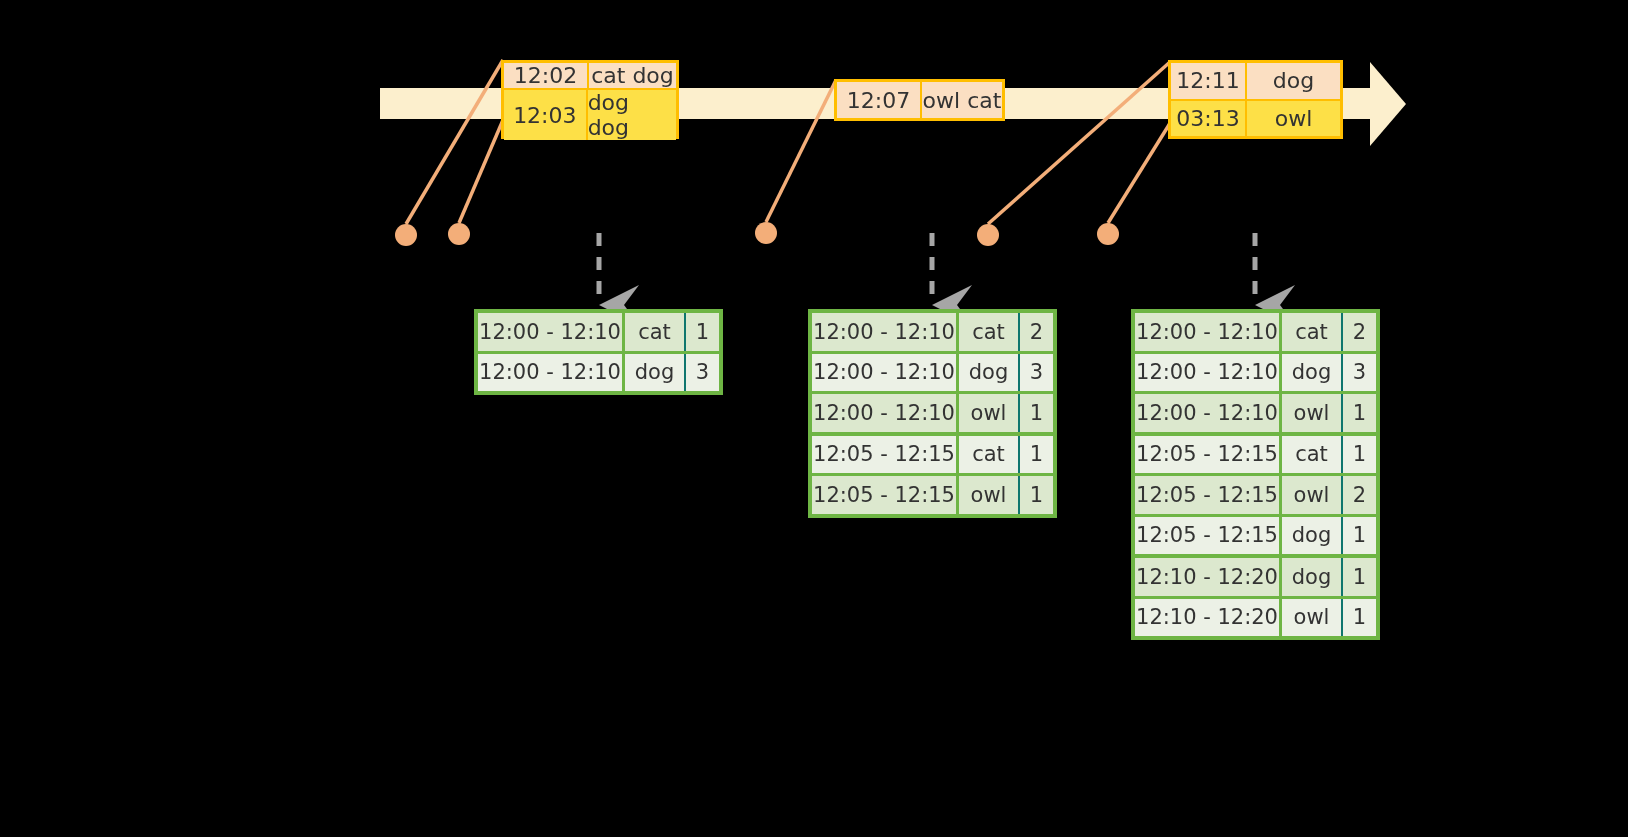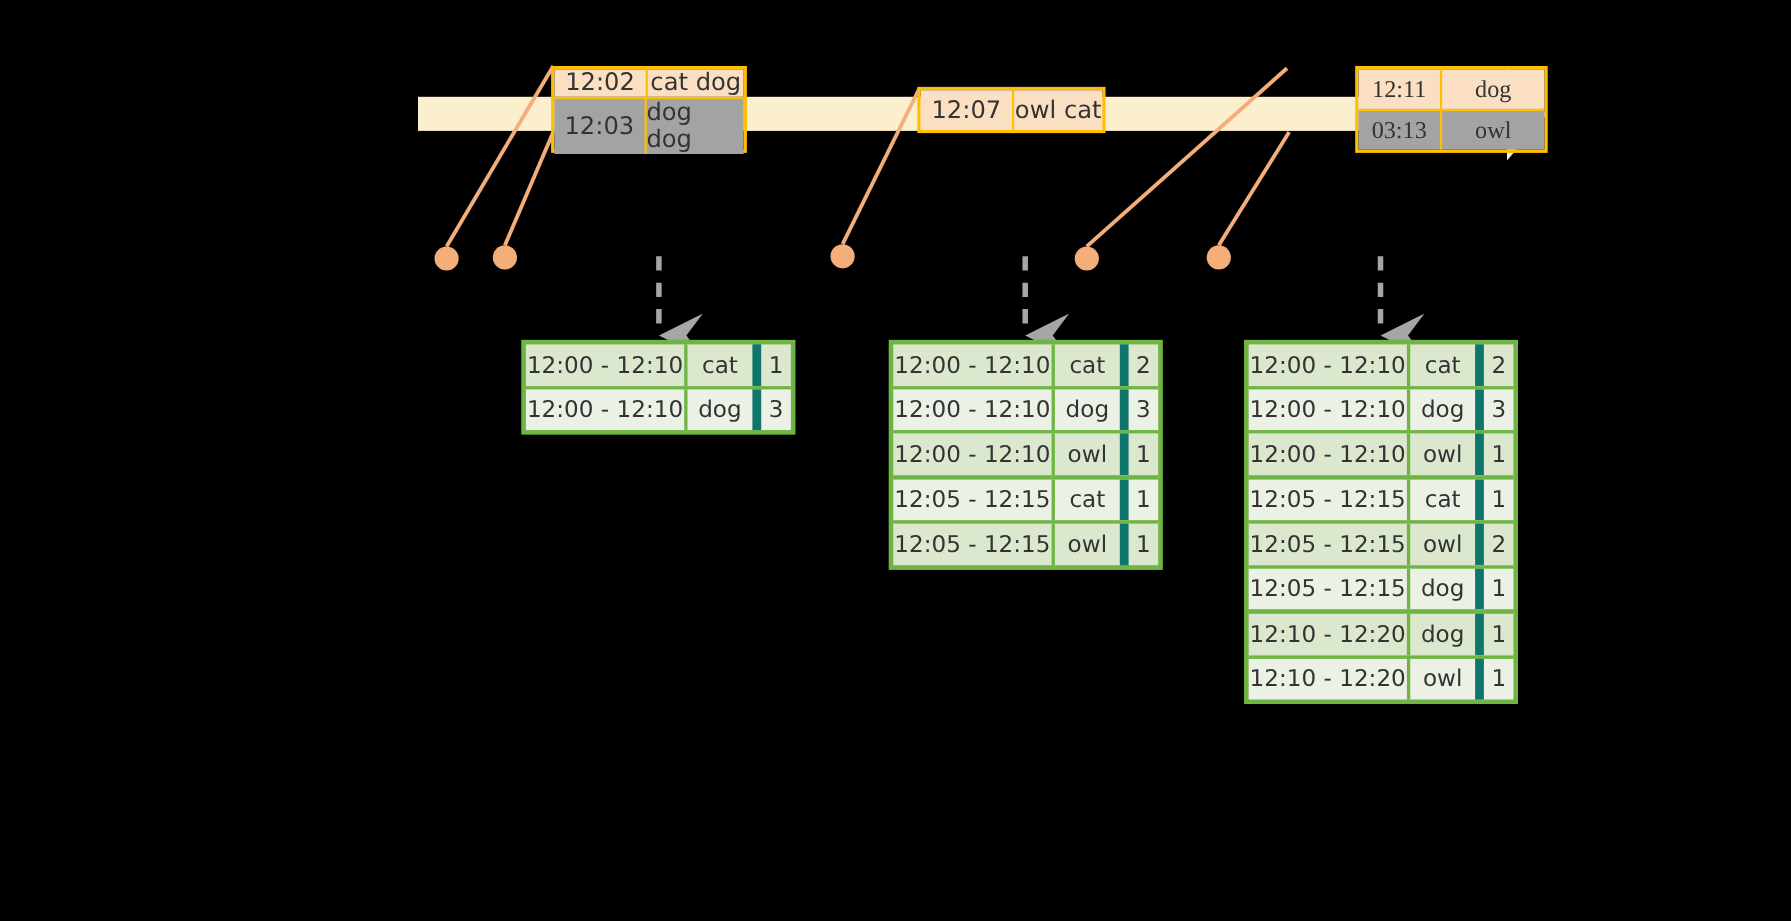--- a/index.html
+++ b/index.html
@@ -24,62 +24,62 @@
   }
 
   
   .evt-box{
     position:absolute;border:3px solid #FFBE00;box-sizing:border-box;
     display:flex;flex-direction:column;
   }
   .evt-row{display:flex;flex:1 1 0;}
   .evt-row + .evt-row{border-top:2px solid #FFBE00;}
   .evt-row.shade{background:#FBDFC2;}
-  .evt-row.plain{background:#a3a3a3;}
+  .evt-row.plain{background:#fde047;}
   .evt-time{
     display:flex;align-items:center;justify-content:center;
     border-right:2px solid #FFBE00;
     color:#333;font-size:22px;
   }
   .evt-val{
     display:flex;align-items:center;justify-content:center;
     color:#333;font-size:22px;flex:1 1 auto;
   }
 
   #evt-a{left:501px;top:60px;width:178px;height:79px;}
   #evt-a .evt-time{width:83px;}
   #evt-b{left:834px;top:79px;width:171px;height:42px;justify-content:center;}
   #evt-b .evt-time{width:83px;}
-  #evt-c{left:1232px;top:60px;width:175px;height:79px;font-family:Liberation Serif, serif;}
+  #evt-c{left:1168px;top:60px;width:175px;height:79px;}
   #evt-c .evt-time{width:74px;}
 
   
   .dot{
     position:absolute;width:22px;height:22px;border-radius:50%;
     background:#F3AE79;
   }
 
   
   .res-table{
     position:absolute;border:4px solid #6EB544;box-sizing:border-box;
-    background:#4d7c0f;
+    background:#b91c1c;
     display:flex;flex-direction:column;
   }
   .res-row{display:flex;height:37.5px;}
   .res-row.sep{border-top:4px solid #6EB544;}
   .res-row.even{background:#DCE8CE;}
   .res-row.odd{background:#ECF1E6;}
   .res-win{
     display:flex;align-items:center;justify-content:center;
     border-right:3px solid #6EB544;color:#333;font-size:21px;
     white-space:nowrap;
   }
   .res-key{
     display:flex;align-items:center;justify-content:center;
-    border-right:8px solid #0f766e;color:#333;font-size:21px;
+    border-right:2px solid #0f766e;color:#333;font-size:21px;
   }
   .res-cnt{
     display:flex;align-items:center;justify-content:center;
     color:#333;font-size:21px;flex:1 1 auto;
   }
   .res-row + .res-row:not(.sep){border-top:3px solid #6EB544;}
 
   #tbl-1{left:474px;top:309px;width:249px;}
   #tbl-1 .res-win{width:144px;} #tbl-1 .res-key{width:59px;}
   #tbl-2{left:808px;top:309px;width:249px;}

